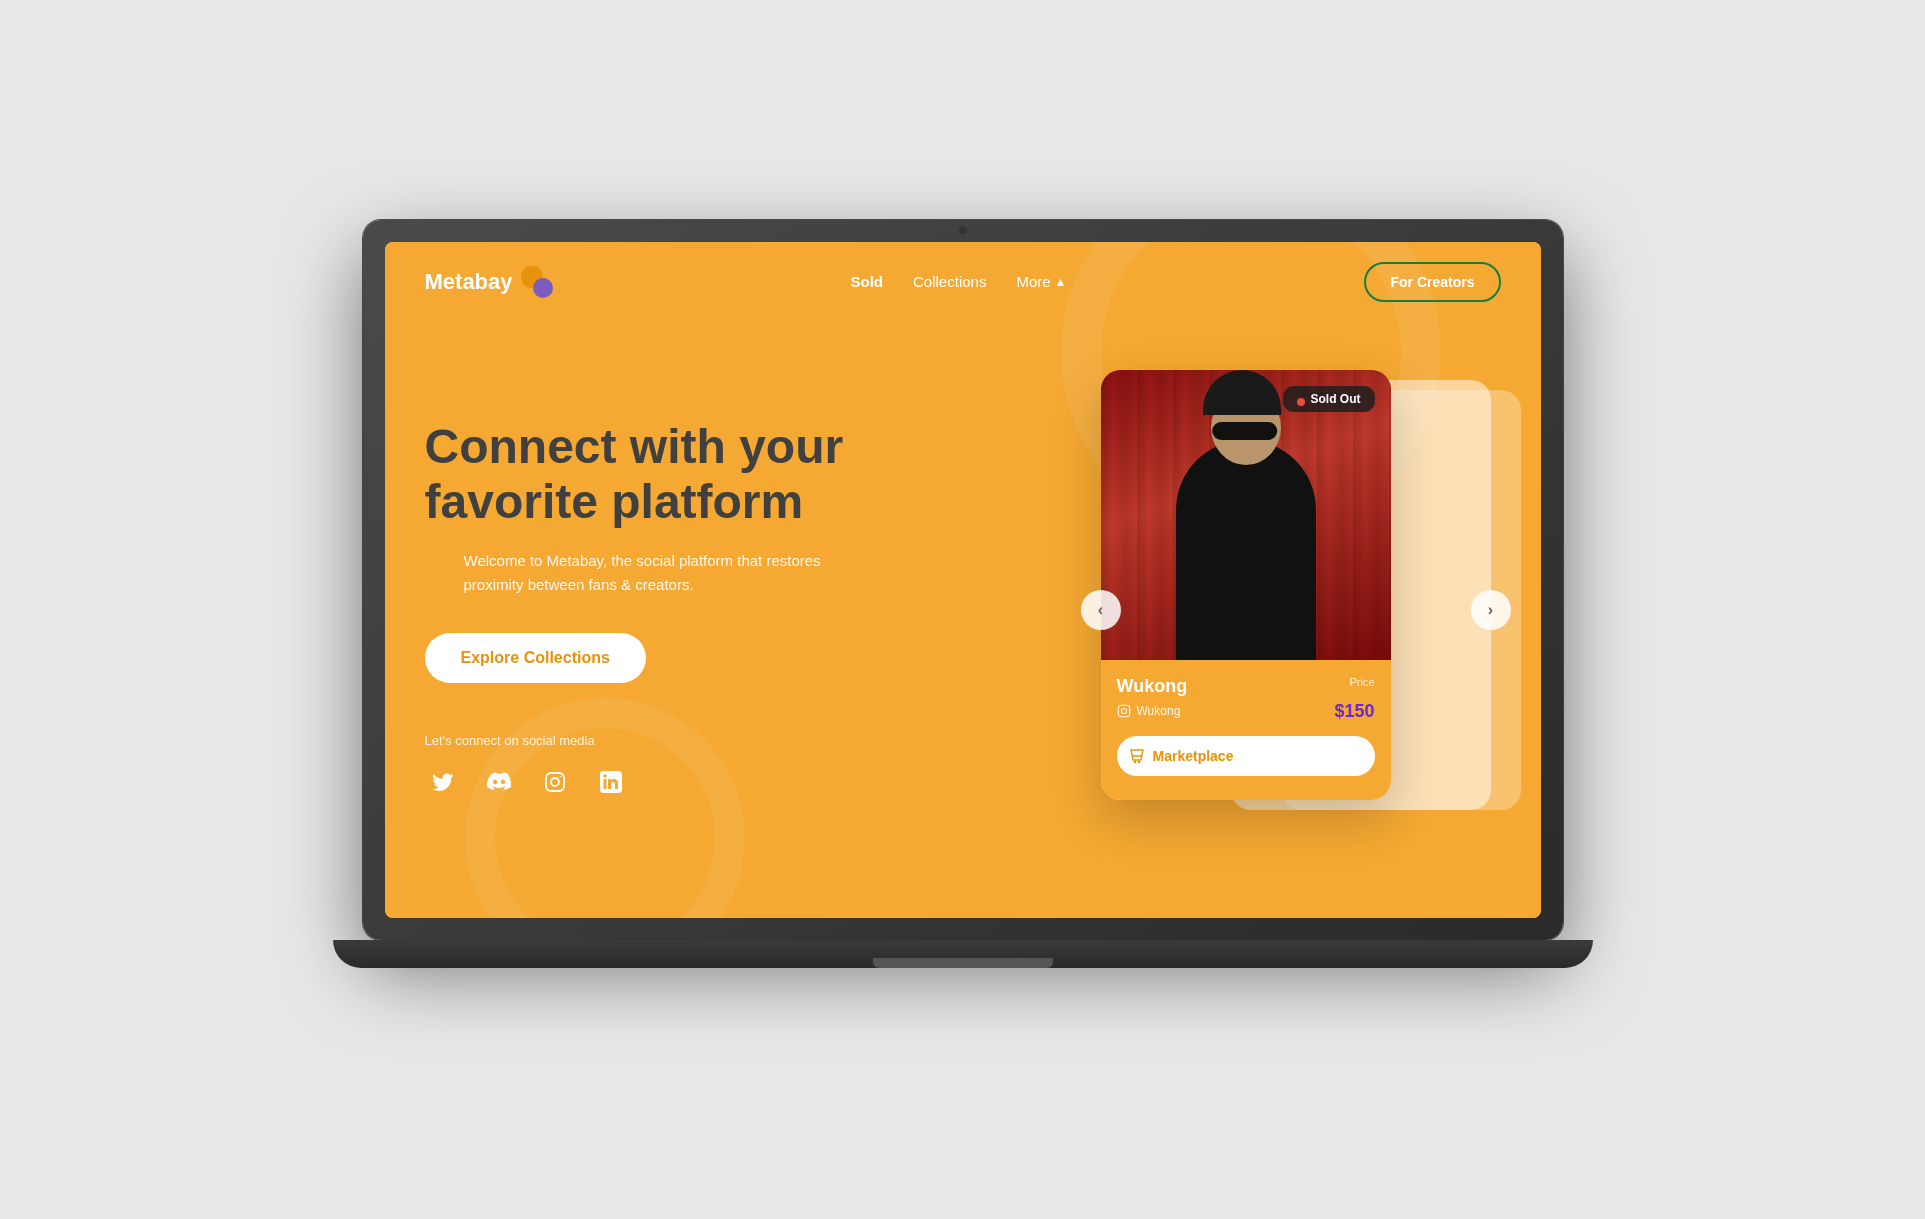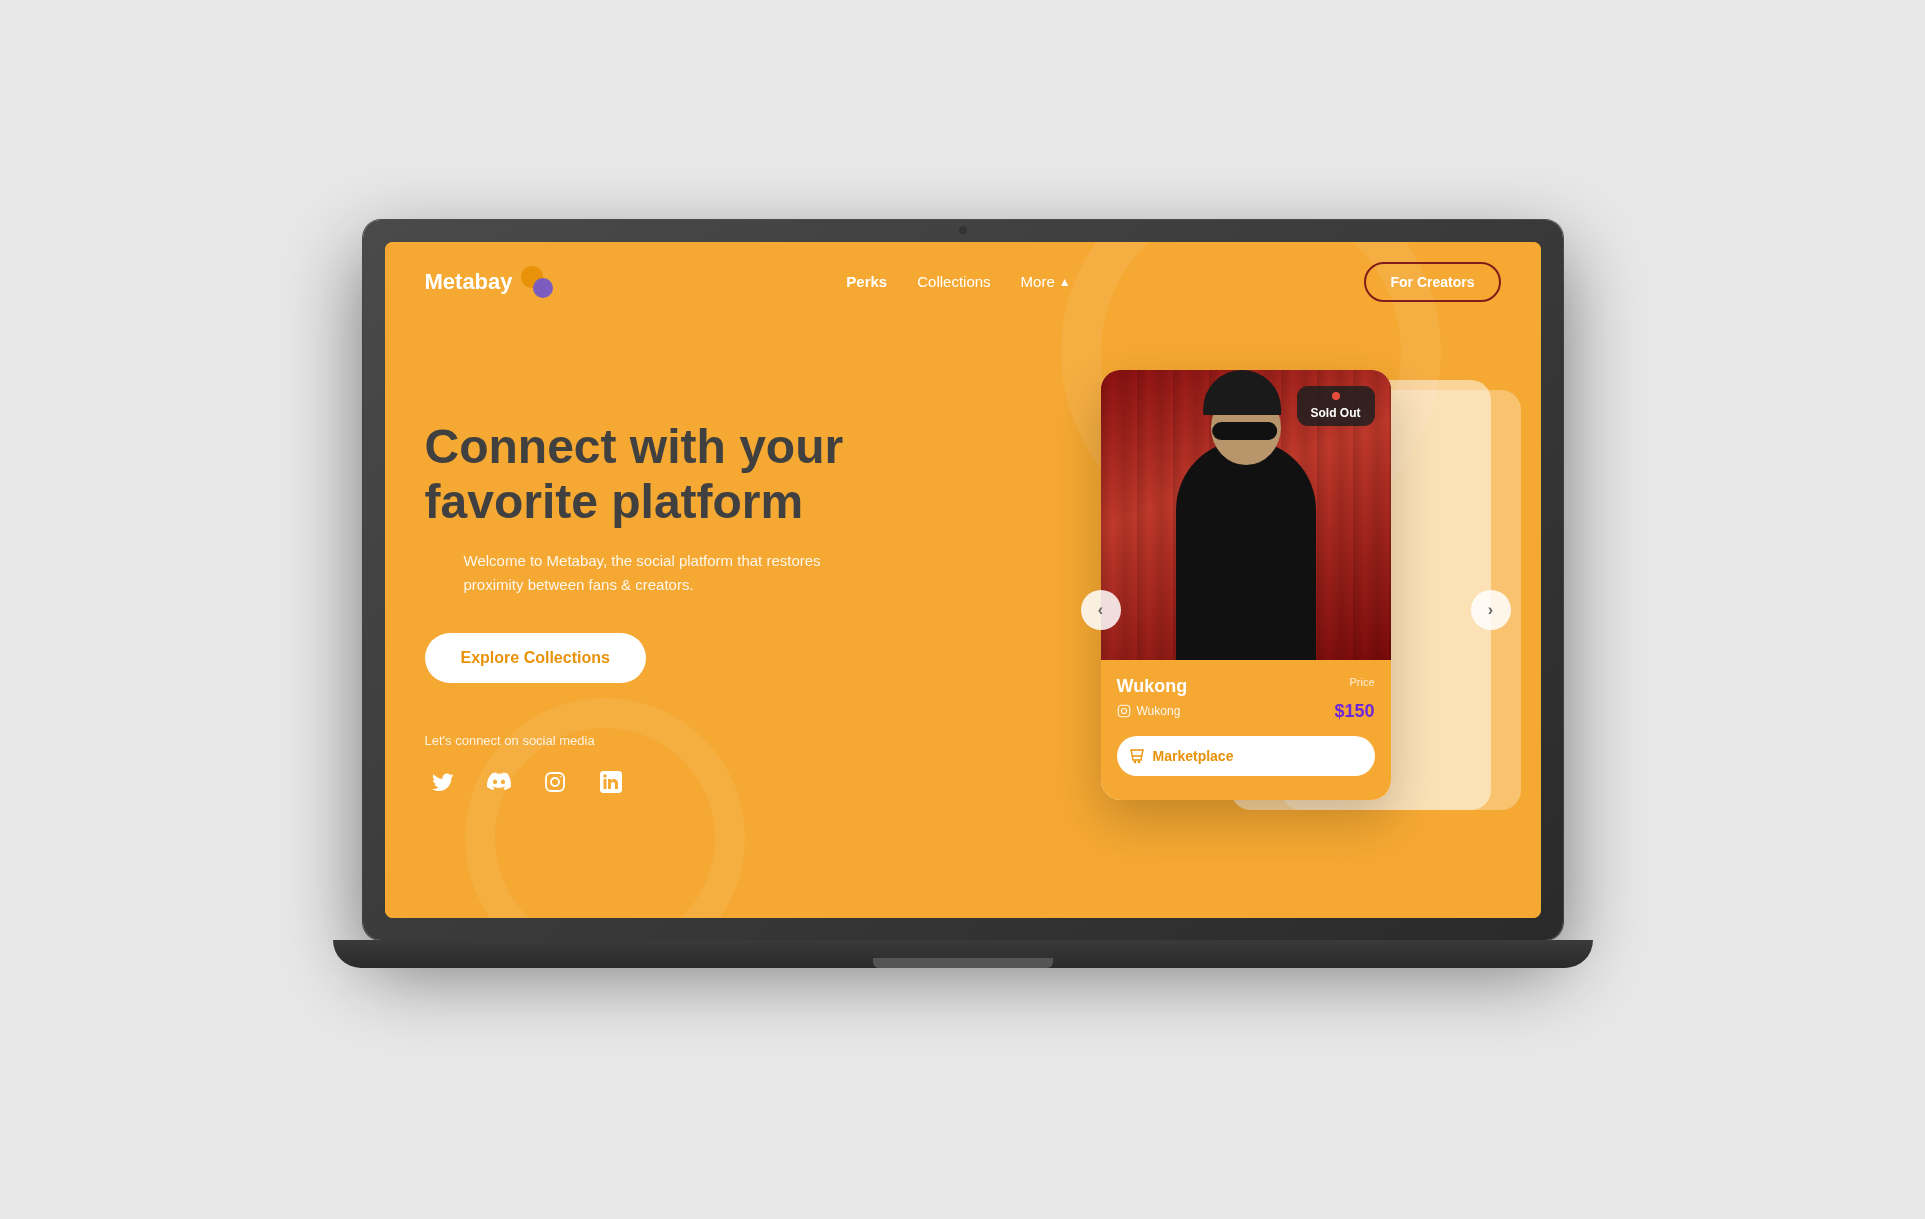--- a/index.html
+++ b/index.html
@@ -179,21 +179,21 @@
       gap: 4px;
     }
 
     .nav-more-arrow {
       color: white;
       font-size: 12px;
     }
 
     .for-creators-btn {
       background: transparent;
-      border: 2px solid #7f1d1d;
+      border: 2px solid #15803d;
       color: white;
       padding: 10px 24px;
       border-radius: 50px;
       font-size: 14px;
       font-weight: 600;
       cursor: pointer;
     }
 
     
     .hero {
@@ -325,24 +325,23 @@
       position: absolute;
       top: 16px;
       right: 16px;
       background: rgba(30,30,30,0.85);
       color: white;
       padding: 6px 14px;
       border-radius: 11px;
       font-size: 12px;
       font-weight: 600;
       display: flex;
-      align-items: center;
+      align-items: flex-end;
       gap: 6px;
       z-index: 5;
-      flex-direction: column;
     }
 
     .sold-out-dot {
       width: 8px;
       height: 8px;
       background: #e74c3c;
       border-radius: 50%;
     }
 
     .card-body {
@@ -454,21 +453,21 @@
         <nav class="navbar">
           <div class="logo">
             <span class="logo-text">Metabay</span>
             <div class="logo-icon">
               <div class="logo-circle-orange"></div>
               <div class="logo-circle-purple"></div>
             </div>
           </div>
 
           <div class="nav-links">
-            <a class="nav-link active">Perks</a>
+            <a class="nav-link active">Sold</a>
             <a class="nav-link">Collections</a>
             <div class="nav-more">
               <a class="nav-link">More</a>
               <span class="nav-more-arrow">▲</span>
             </div>
           </div>
 
           <button class="for-creators-btn">For Creators</button>
         </nav>
 

